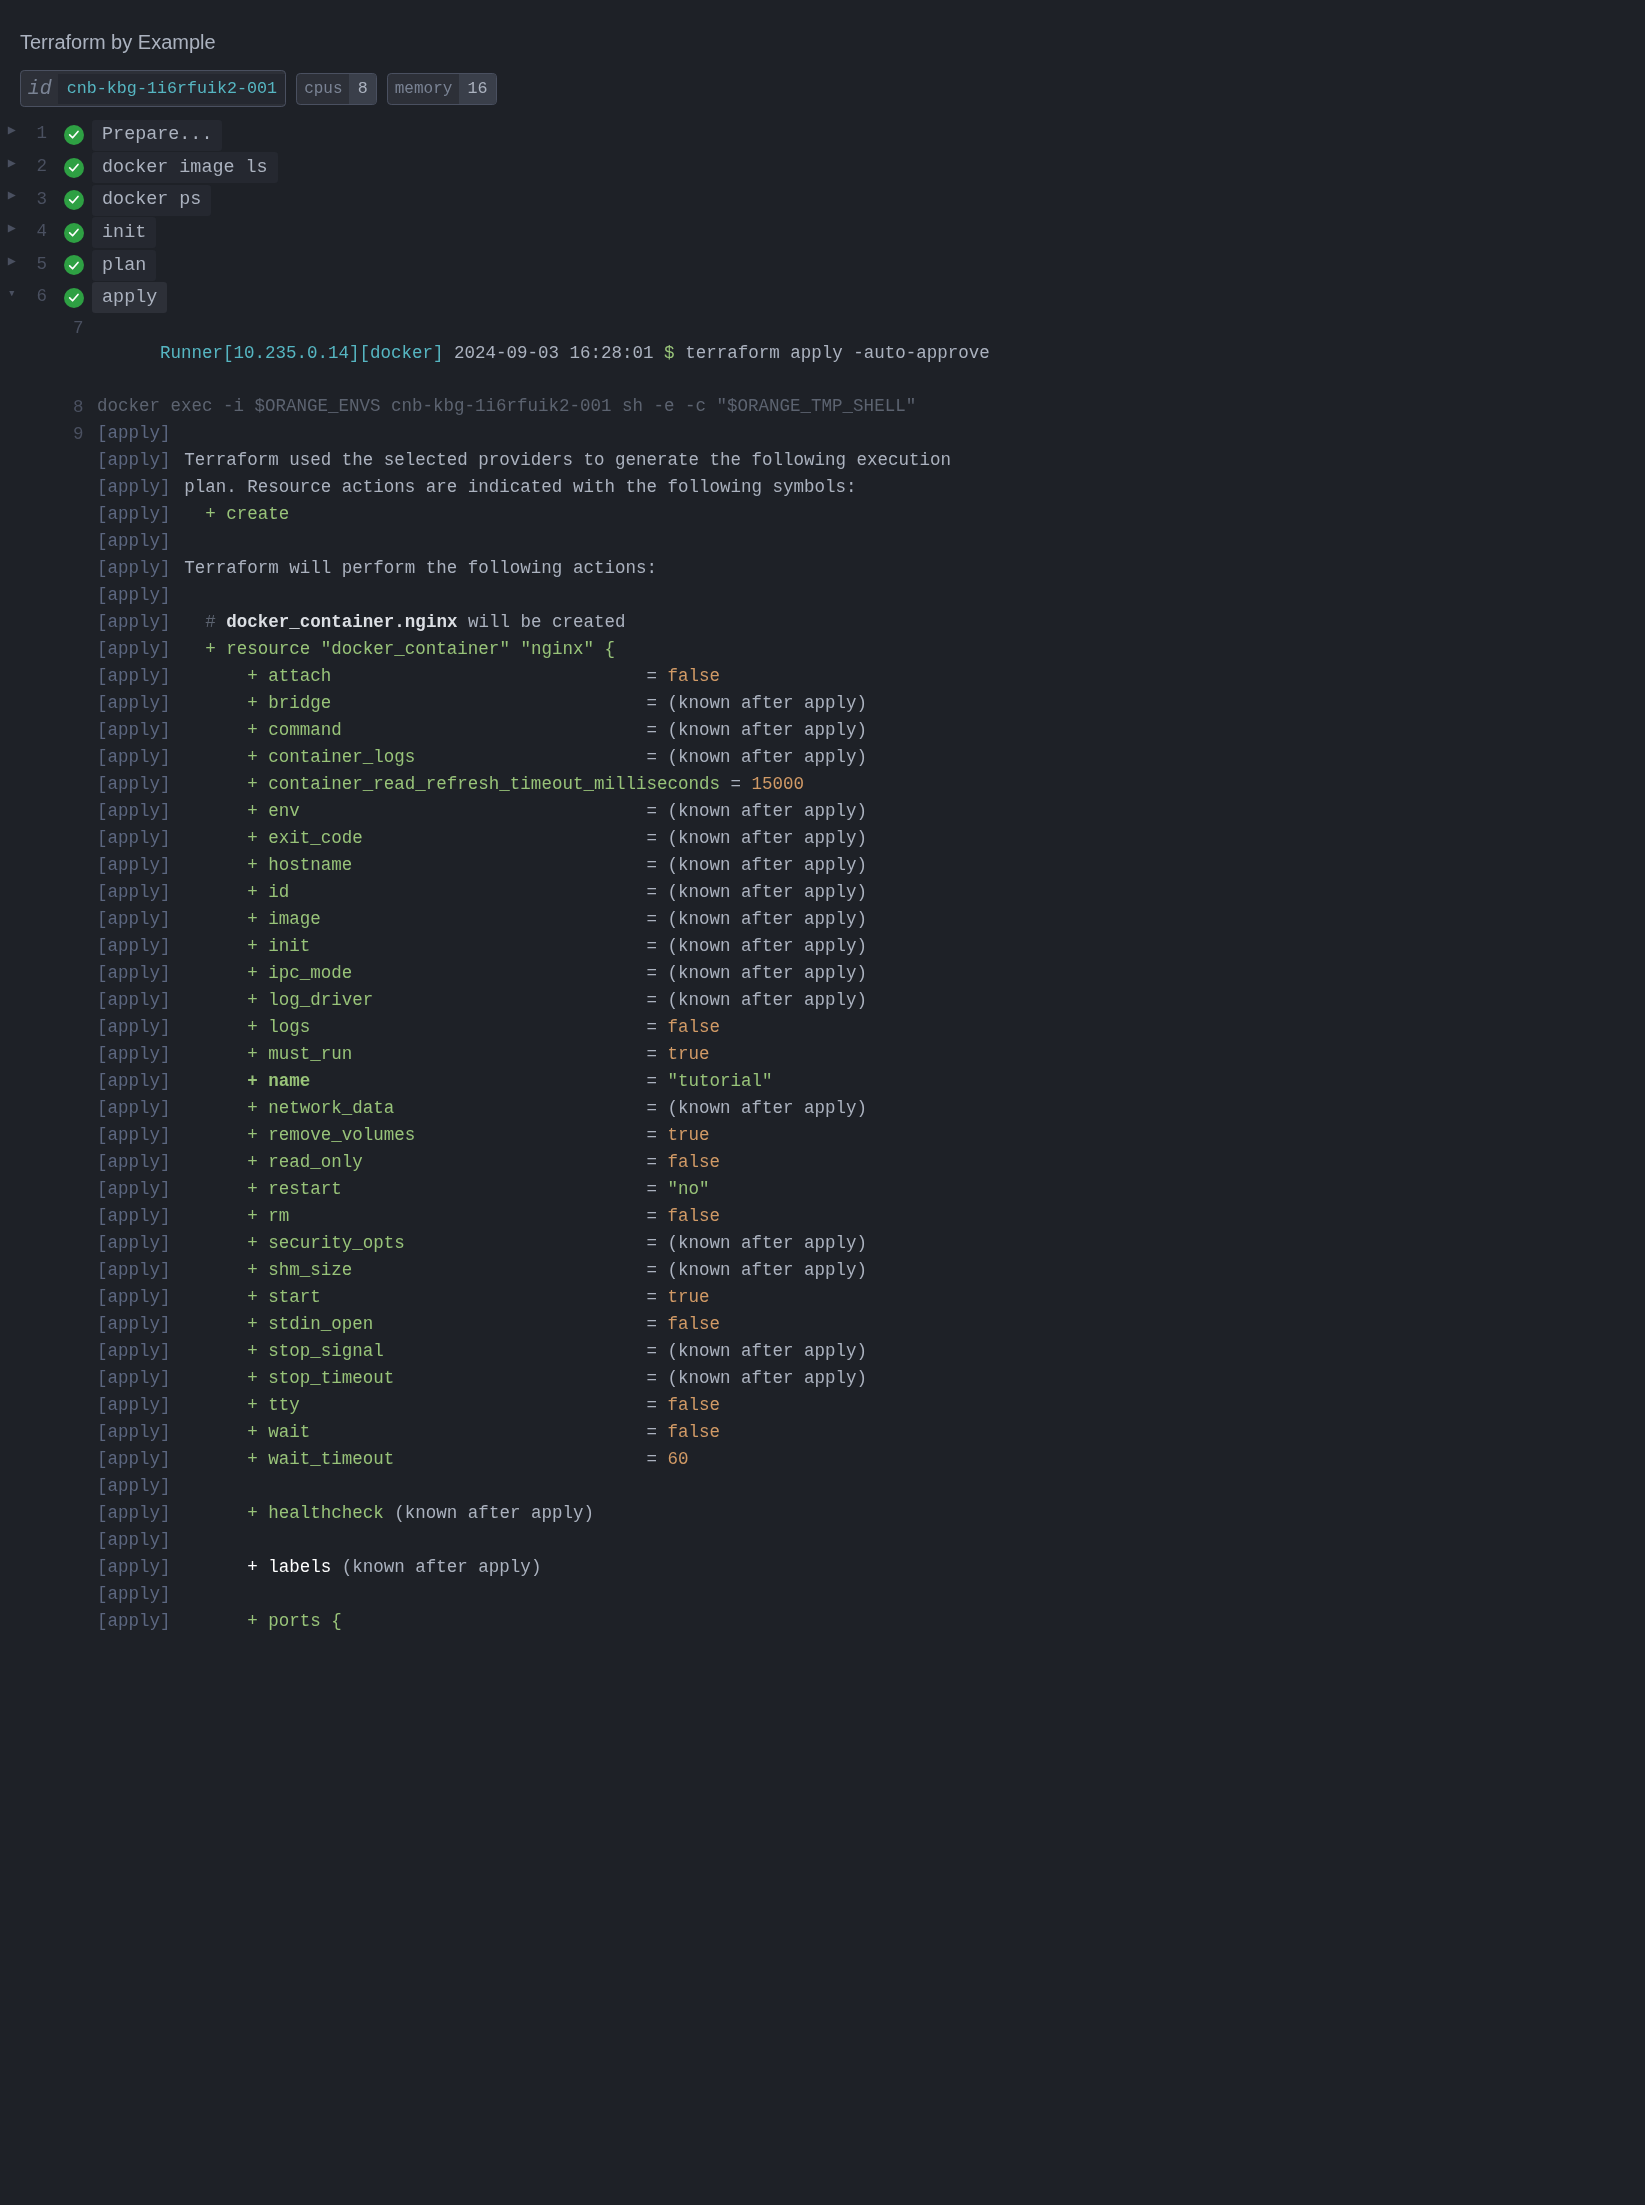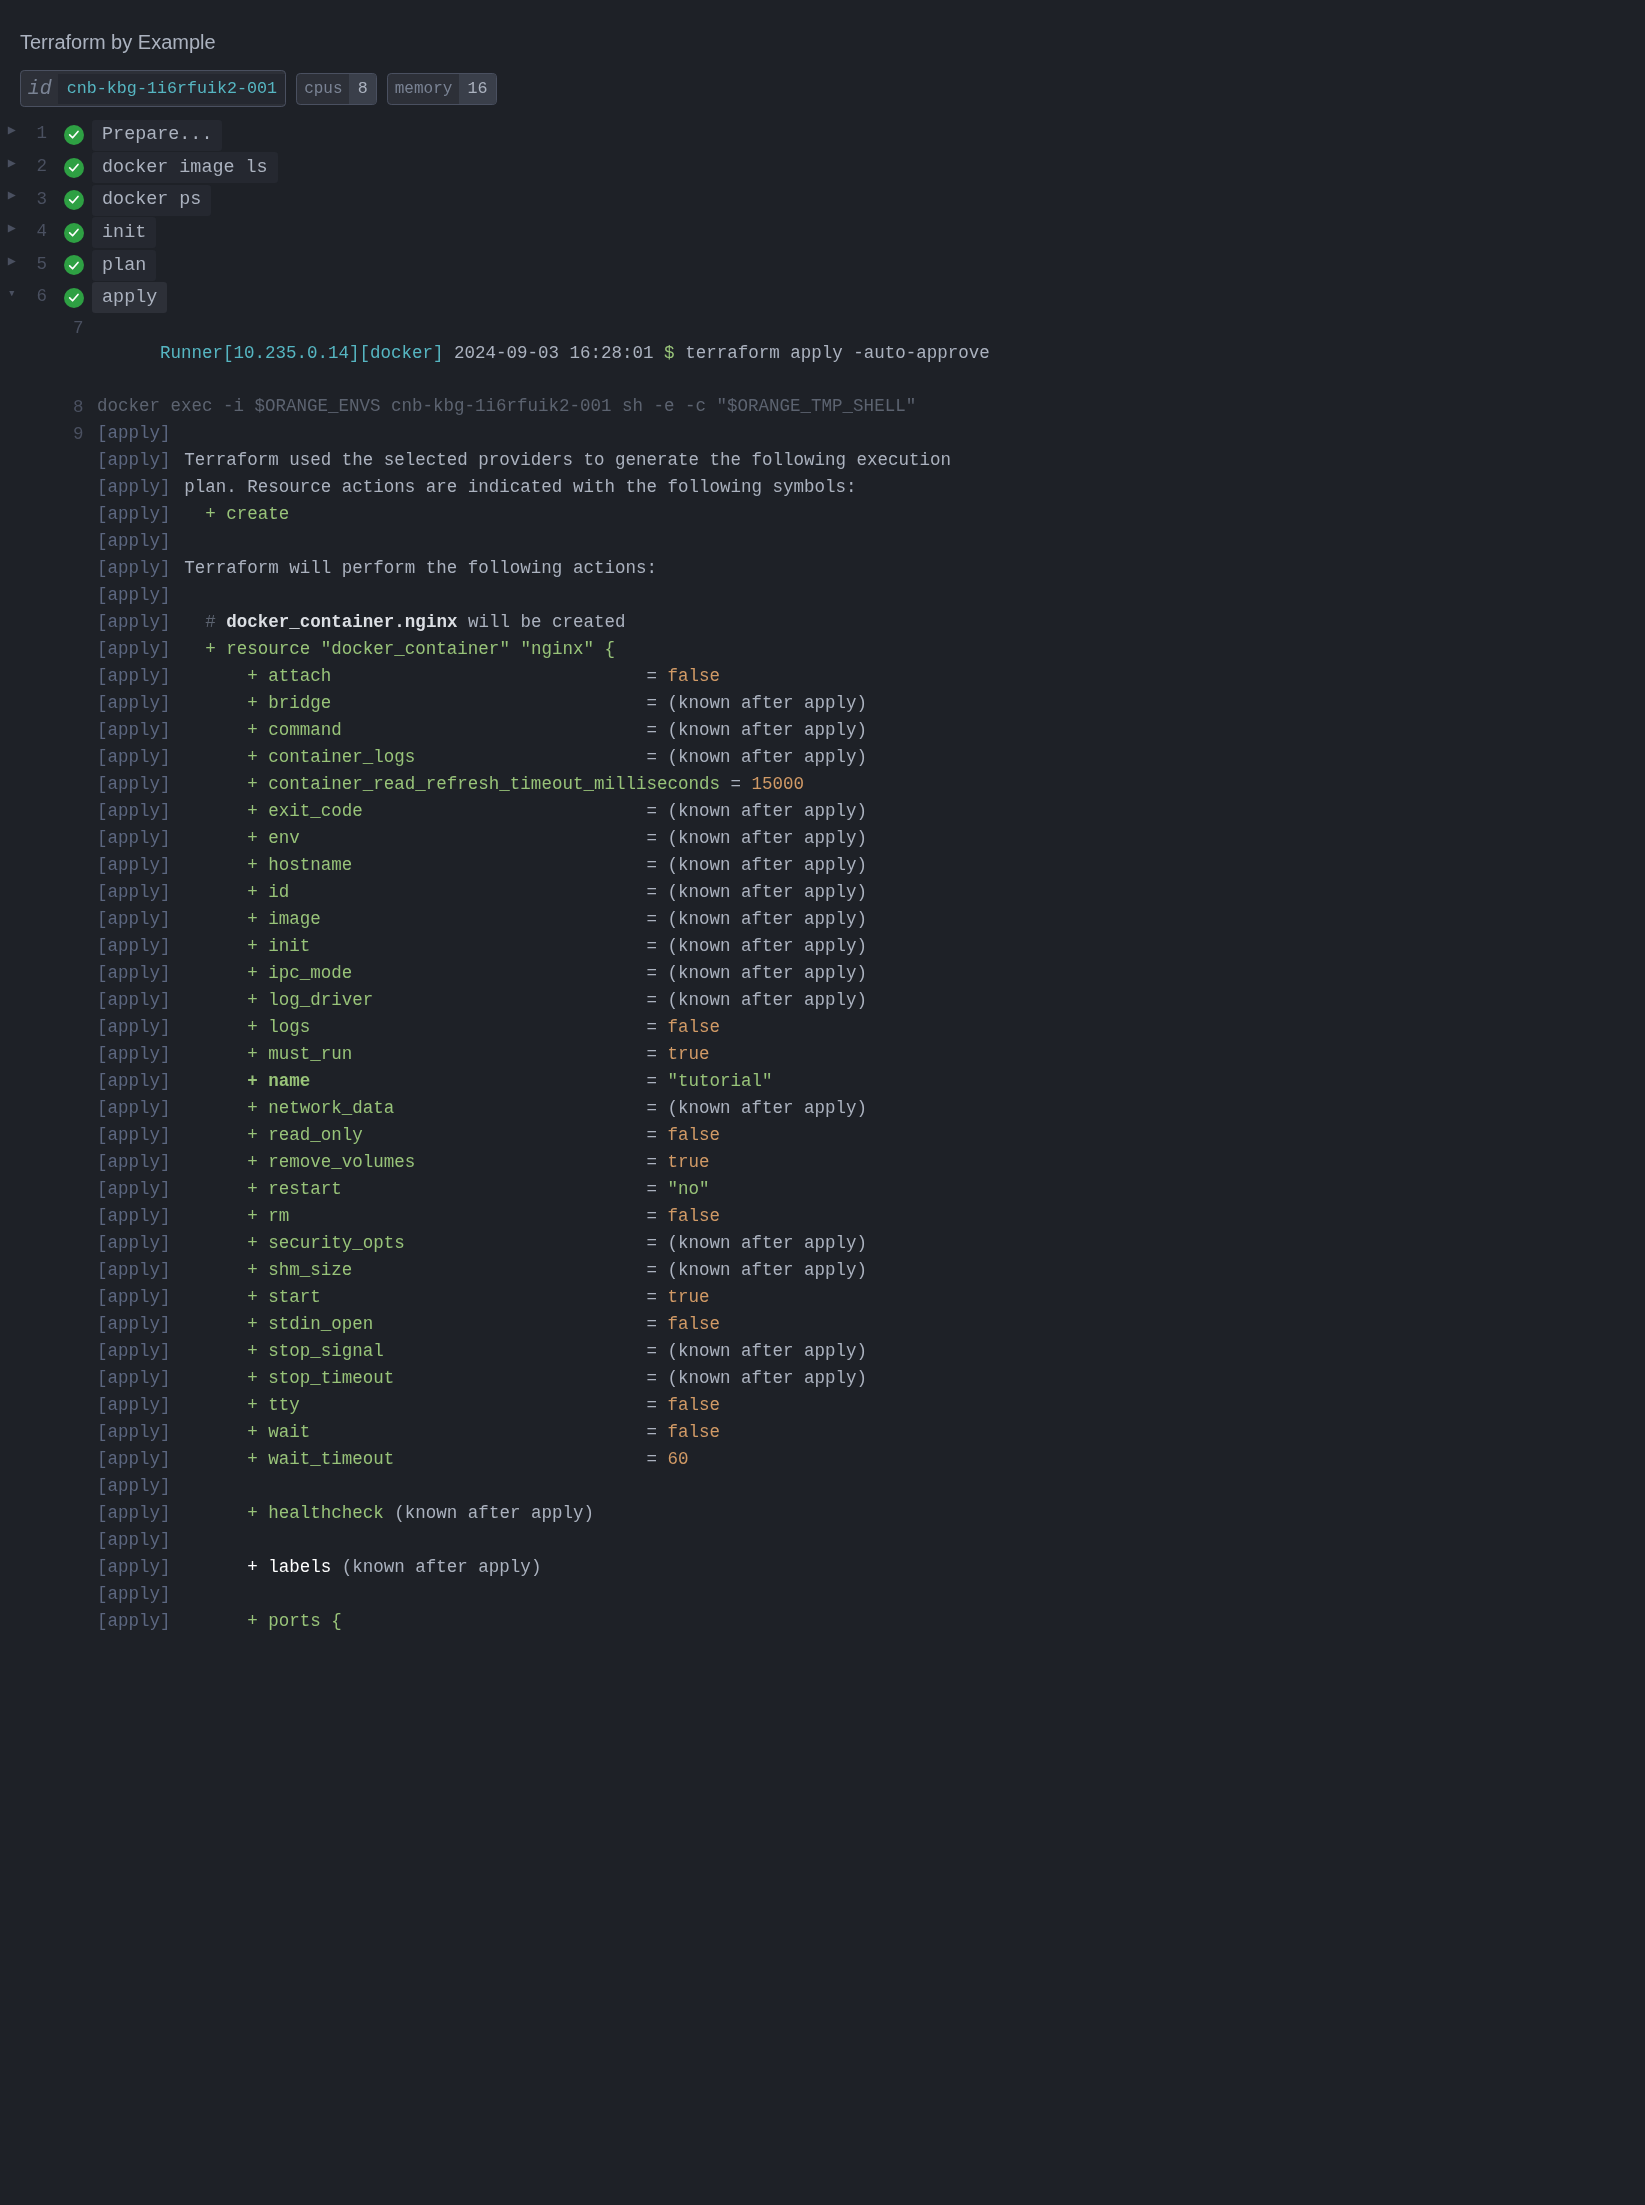--- a/index.html
+++ b/index.html
@@ -353,28 +353,28 @@
   <div class="log-line">
     <span style="min-width:37px;display:inline-block;"></span>
     <span class="line-content"><span class="apply-prefix">[apply]</span><span style="color:#abb2bf;">       </span><span style="color:#98c379;">+ container_logs</span><span style="color:#abb2bf;">                      = (known after apply)</span></span>
   </div>
   <div class="log-line">
     <span style="min-width:37px;display:inline-block;"></span>
     <span class="line-content"><span class="apply-prefix">[apply]</span><span style="color:#abb2bf;">       </span><span style="color:#98c379;">+ container_read_refresh_timeout_milliseconds</span><span style="color:#abb2bf;"> = </span><span style="color:#d19a66;">15000</span></span>
   </div>
   <div class="log-line">
     <span style="min-width:37px;display:inline-block;"></span>
+    <span class="line-content"><span class="apply-prefix">[apply]</span><span style="color:#abb2bf;">       </span><span style="color:#98c379;">+ env</span><span style="color:#abb2bf;">                                 = (known after apply)</span></span>
+  </div>
+  <div class="log-line">
+    <span style="min-width:37px;display:inline-block;"></span>
     <span class="line-content"><span class="apply-prefix">[apply]</span><span style="color:#abb2bf;">       </span><span style="color:#98c379;">+ exit_code</span><span style="color:#abb2bf;">                           = (known after apply)</span></span>
   </div>
   <div class="log-line">
     <span style="min-width:37px;display:inline-block;"></span>
-    <span class="line-content"><span class="apply-prefix">[apply]</span><span style="color:#abb2bf;">       </span><span style="color:#98c379;">+ env</span><span style="color:#abb2bf;">                                 = (known after apply)</span></span>
-  </div>
-  <div class="log-line">
-    <span style="min-width:37px;display:inline-block;"></span>
     <span class="line-content"><span class="apply-prefix">[apply]</span><span style="color:#abb2bf;">       </span><span style="color:#98c379;">+ hostname</span><span style="color:#abb2bf;">                            = (known after apply)</span></span>
   </div>
   <div class="log-line">
     <span style="min-width:37px;display:inline-block;"></span>
     <span class="line-content"><span class="apply-prefix">[apply]</span><span style="color:#abb2bf;">       </span><span style="color:#98c379;">+ id</span><span style="color:#abb2bf;">                                  = (known after apply)</span></span>
   </div>
   <div class="log-line">
     <span style="min-width:37px;display:inline-block;"></span>
     <span class="line-content"><span class="apply-prefix">[apply]</span><span style="color:#abb2bf;">       </span><span style="color:#98c379;">+ image</span><span style="color:#abb2bf;">                               = (known after apply)</span></span>
   </div>
@@ -401,28 +401,28 @@
   <div class="log-line">
     <span style="min-width:37px;display:inline-block;"></span>
     <span class="line-content"><span class="apply-prefix">[apply]</span><span style="color:#abb2bf;">       </span><span style="color:#98c379;font-weight:bold;">+ name</span><span style="color:#abb2bf;">                                = </span><span style="color:#98c379;">"tutorial"</span></span>
   </div>
   <div class="log-line">
     <span style="min-width:37px;display:inline-block;"></span>
     <span class="line-content"><span class="apply-prefix">[apply]</span><span style="color:#abb2bf;">       </span><span style="color:#98c379;">+ network_data</span><span style="color:#abb2bf;">                        = (known after apply)</span></span>
   </div>
   <div class="log-line">
     <span style="min-width:37px;display:inline-block;"></span>
+    <span class="line-content"><span class="apply-prefix">[apply]</span><span style="color:#abb2bf;">       </span><span style="color:#98c379;">+ remove_volumes</span><span style="color:#abb2bf;">                      = </span><span style="color:#d19a66;">true</span></span>
+  </div>
+  <div class="log-line">
+    <span style="min-width:37px;display:inline-block;"></span>
     <span class="line-content"><span class="apply-prefix">[apply]</span><span style="color:#abb2bf;">       </span><span style="color:#98c379;">+ read_only</span><span style="color:#abb2bf;">                           = </span><span style="color:#d19a66;">false</span></span>
   </div>
   <div class="log-line">
     <span style="min-width:37px;display:inline-block;"></span>
-    <span class="line-content"><span class="apply-prefix">[apply]</span><span style="color:#abb2bf;">       </span><span style="color:#98c379;">+ remove_volumes</span><span style="color:#abb2bf;">                      = </span><span style="color:#d19a66;">true</span></span>
-  </div>
-  <div class="log-line">
-    <span style="min-width:37px;display:inline-block;"></span>
     <span class="line-content"><span class="apply-prefix">[apply]</span><span style="color:#abb2bf;">       </span><span style="color:#98c379;">+ restart</span><span style="color:#abb2bf;">                             = </span><span style="color:#98c379;">"no"</span></span>
   </div>
   <div class="log-line">
     <span style="min-width:37px;display:inline-block;"></span>
     <span class="line-content"><span class="apply-prefix">[apply]</span><span style="color:#abb2bf;">       </span><span style="color:#98c379;">+ rm</span><span style="color:#abb2bf;">                                  = </span><span style="color:#d19a66;">false</span></span>
   </div>
   <div class="log-line">
     <span style="min-width:37px;display:inline-block;"></span>
     <span class="line-content"><span class="apply-prefix">[apply]</span><span style="color:#abb2bf;">       </span><span style="color:#98c379;">+ security_opts</span><span style="color:#abb2bf;">                       = (known after apply)</span></span>
   </div>

